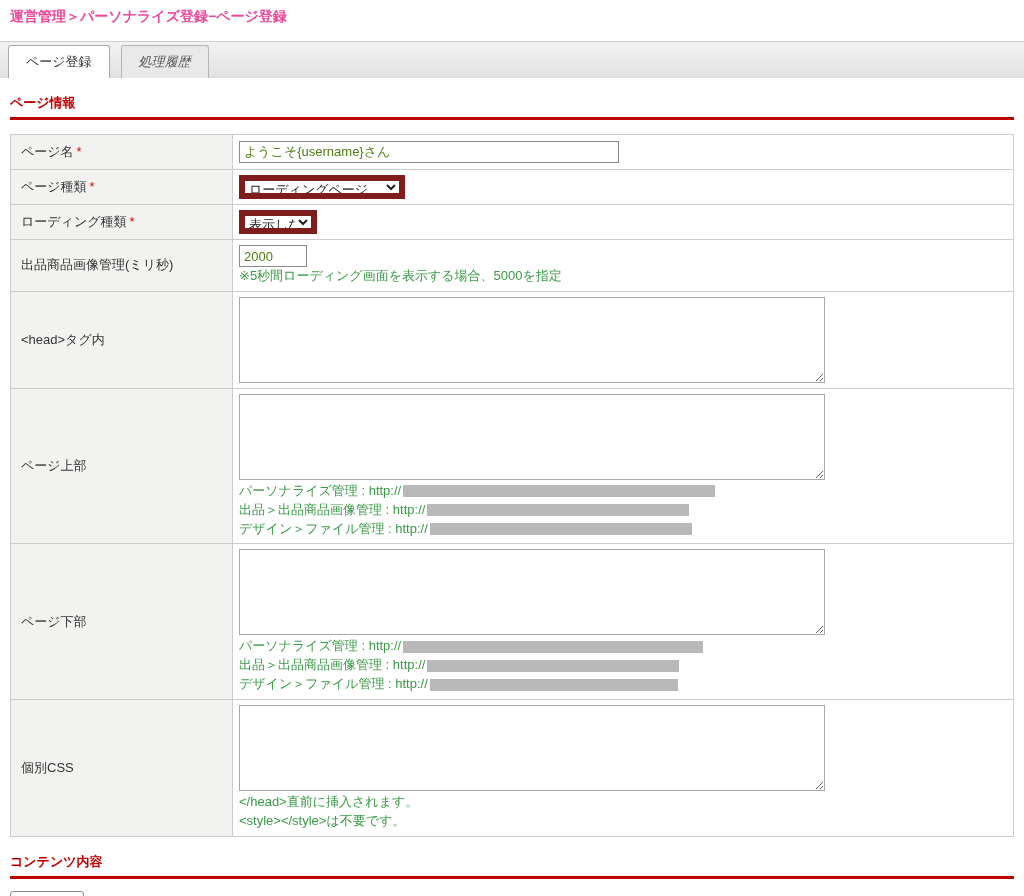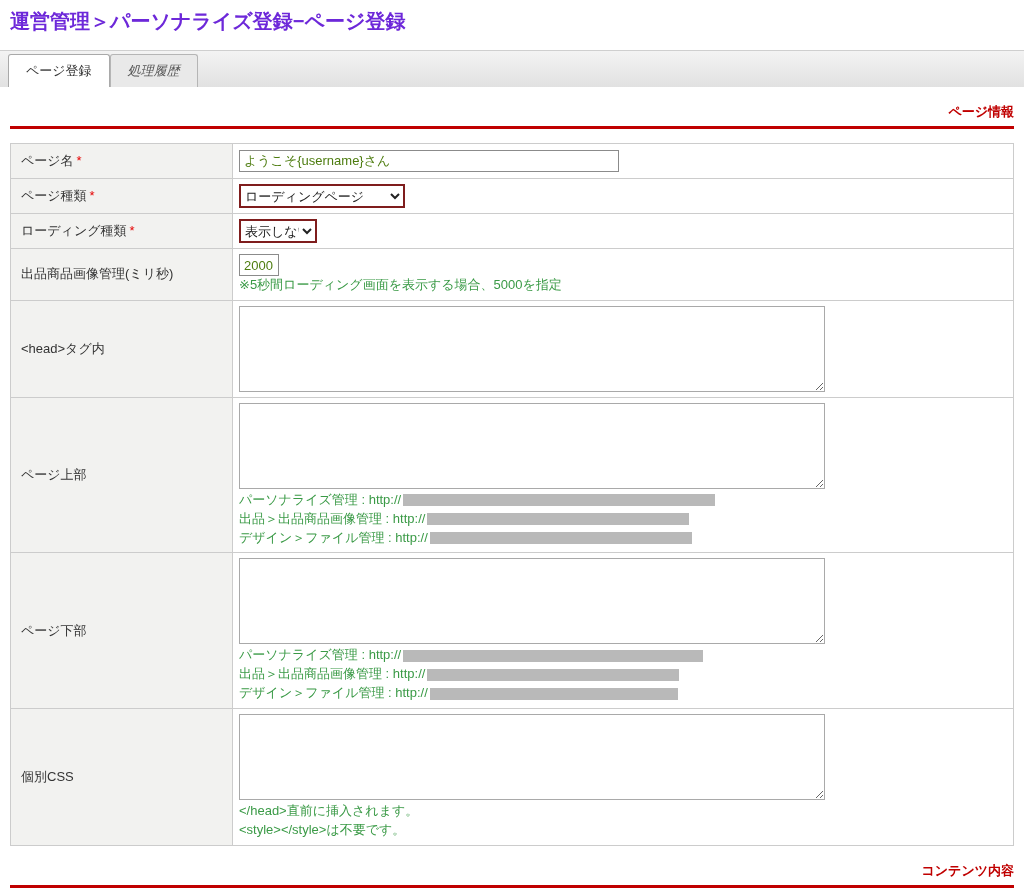--- a/index.html
+++ b/index.html
@@ -6,48 +6,48 @@
   html,body { background:#fff; }
   body {
     width: 1024px; height: 896px;
     font-family: "Liberation Sans", "DejaVu Sans", sans-serif;
     font-size: 13px; color: #333;
     overflow: hidden;
   }
   
   .breadcrumb {
     padding: 8px 10px 10px 10px;
-    font-size: 20px; font-weight: bold; color: #6d28d9;
+    font-size: 14px; font-weight: bold; color: #ec4899;
   }
   
   .tabbar {
     border-top: 1px solid #cfcfcf;
     background: linear-gradient(#f3f3f3, #e1e1e1);
     height: 37px; margin-top: 5px;
     display: flex; align-items: flex-end;
     padding-left: 8px;
   }
   .tab {
     display: inline-block;
     padding: 7px 17px 7px 17px;
     font-size: 13px; color: #444;
     border: 1px solid #a9a9a9; border-bottom: none;
     border-radius: 3px 3px 0 0;
-    margin-right: 0;
+    margin-right: 11px;
     cursor: pointer;
   }
   .tab.active { background: #fff; color: #333; }
   .tab.inactive { background: #e9e9e9; color: #555; border-color: #b5b5b5; font-style: italic; }
 
   .content { padding: 0 10px; }
 
   
   .section-title {
     color: #c00000; font-weight: bold; font-size: 13px;
-    margin-top: 16px; margin-bottom: 5px; text-align: right;
+    margin-top: 16px; margin-bottom: 5px;
   }
   .red-rule { height: 3px; background: #c00000; border: none; margin-bottom: 0; }
 
   
   table.form {
     width: 100%; border-collapse: collapse; margin-top: 14px;
     table-layout: fixed;
   }
   table.form td {
     border: 1px solid #ccc; vertical-align: middle;
@@ -59,23 +59,23 @@
   }
   td.val { background: #fff; padding: 5px 6px; }
   td.val.top { vertical-align: top; }
   .req { color: #e60000; margin-left: 3px; }
 
   input[type="text"] {
     border: 1px solid #8b8b8b; height: 22px; font-size: 13px;
     padding: 1px 4px; font-family: inherit; color: #4d7c0f;
   }
   .in-pagename { width: 380px; }
-  .in-ms { width: 40px; }
+  .in-ms { width: 68px; }
   select {
-    border: 2px solid #7f1d1d; height: 24px; font-size: 13px;
+    border: 6px solid #7f1d1d; height: 24px; font-size: 13px;
     font-family: inherit; color: #222; background: #fff;
   }
   .sel-pagetype { width: 166px; }
   .sel-loadtype { width: 78px; }
   textarea {
     width: 586px; height: 86px; resize: both;
     border: 1px solid #a9a9a9; font-family: inherit; font-size: 13px;
     display: block;
   }
   .note-green { color: #3a9a46; font-size: 13px; line-height: 1.45; }

